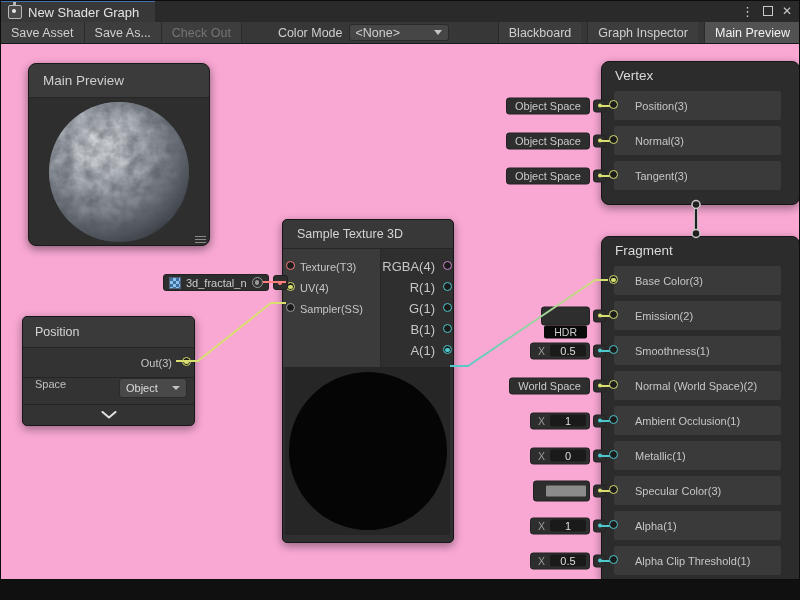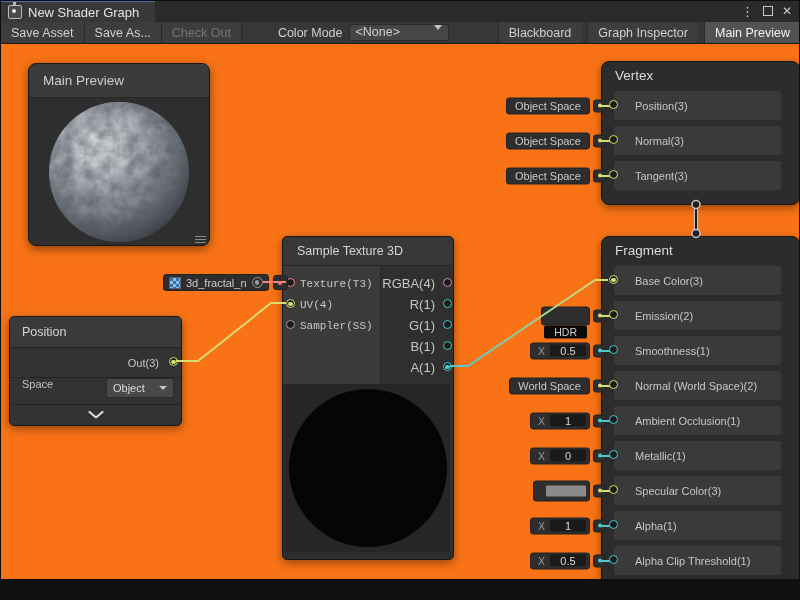--- a/index.html
+++ b/index.html
@@ -1,17 +1,17 @@
 <!DOCTYPE html>
 <html><head>
 <meta charset="utf-8">
 <style>
   html,body{margin:0;padding:0;background:#101010;}
   *{box-sizing:content-box;}
-  .window{position:relative;width:800px;height:580px;background:#f97316;overflow:hidden;
+  .window{position:relative;width:800px;height:580px;background:#f9a8d4;overflow:hidden;
           font-family:"Liberation Sans","DejaVu Sans",sans-serif;color:#c8c8c8;}
   .frame{position:absolute;inset:0;border:1px solid #0d0d0d;pointer-events:none;z-index:99;}
 
   
   .tabbar{position:absolute;top:0;left:0;right:0;height:22px;background:#2a2a2a;display:flex;align-items:stretch;z-index:5;}
   .tab{display:flex;align-items:center;gap:6px;padding:0 16px 0 8px;background:#383838;border-top:2px solid #4272ae;height:20px;}
   .tab-title{font-size:13px;color:#e4e4e4;white-space:nowrap;}
   .sg-icon{width:12px;height:12px;border:1.4px solid #b8b8b8;border-radius:2px;position:relative;background:#4a4a4a;}
   .sg-icon:before{content:"";position:absolute;left:3.5px;top:-4px;width:3px;height:3px;background:#b8b8b8;}
   .sg-icon:after{content:"";position:absolute;left:3px;top:3px;width:4px;height:4px;border-radius:50%;background:#e8e8e8;}
@@ -20,21 +20,21 @@
   .maxbox{width:8px;height:8px;border:1.5px solid #c9c9c9;}
   .closex{font-size:12px;line-height:1;}
 
   
   .toolbar{position:absolute;top:22px;left:0;right:0;height:21px;background:#373737;border-bottom:1px solid #191919;
            display:flex;align-items:stretch;font-size:12.5px;color:#cfcfcf;z-index:5;}
   .tbtn{display:flex;align-items:center;padding:0 10px;background:#3d3d3d;border-right:1px solid #2a2a2a;white-space:nowrap;}
   .tbtn.first{border-left:1px solid #2a2a2a;}
   .tbtn.disabled{color:#757575;}
   .cm-label{display:flex;align-items:center;margin-left:30px;padding:0 6px;color:#cfcfcf;}
-  .dropdown{display:flex;align-items:flex-start;width:86px;height:15px;align-self:center;background:#464646;
+  .dropdown{display:flex;align-items:center;width:86px;height:15px;align-self:center;background:#464646;
             border:1px solid #2a2a2a;border-radius:3px;padding:0 6px;gap:20px;}
   .dd-arrow{margin-left:auto;width:0;height:0;border-left:4px solid transparent;border-right:4px solid transparent;border-top:5px solid #c4c4c4;}
   .tb-right{margin-left:auto;display:flex;align-items:stretch;}
   .tb-right .tbtn{border-left:1px solid #2a2a2a;border-right:none;margin-left:6px;}
   .tbtn.active{background:#525252;color:#f2f2f2;}
 
   
   .panel{position:absolute;left:28px;top:63px;width:180px;height:181px;background:#2e2e2e;
          border:1px solid #191919;border-radius:8px;overflow:hidden;box-shadow:0 3px 10px rgba(0,0,0,.45);}
   .panel-header{height:33px;background:#3b3b3b;display:flex;align-items:center;padding-left:14px;border-bottom:1px solid #262626;}
@@ -66,37 +66,37 @@
   .pill.hdrp{padding:1px 2px;}
   .hdrbox{background:#0a0a0a;color:#cdcdcd;font-size:10.5px;padding:0 10px;height:13px;line-height:13px;border-radius:2px;margin-top:32px;}
   .pill.colorp{padding:2px 3px 2px 12px;}
   .swatch{width:40px;height:11px;background:#8b8b8b;border-radius:1px;}
 
   
   .vnode{left:601px;top:61px;width:197px;height:142px;background:#2c2c2c;}
   .fnode{left:601px;top:236px;width:197px;height:356px;background:#2c2c2c;}
 
   
-  .stnode{left:282px;top:236px;width:170px;height:322px;background:#2f2f2f;border-radius:5px;overflow:visible;}
+  .stnode{left:282px;top:219px;width:170px;height:322px;background:#2f2f2f;border-radius:5px;overflow:visible;}
   .st-title{height:28px;background:#383838;border-bottom:1px solid #262626;border-radius:5px 5px 0 0;
             display:flex;align-items:center;padding-left:14px;font-size:12.5px;color:#d5d5d5;}
   .st-io{display:flex;height:118px;}
-  .st-in{width:97px;background:#3b3b3b;border-right:1px solid #292929;padding-top:7px;font-family:Liberation Mono, monospace;}
+  .st-in{width:97px;background:#3b3b3b;border-right:1px solid #292929;padding-top:7px;}
   .st-out{flex:1;background:#2f2f2f;padding-top:7px;}
   .iorow{position:relative;height:21px;display:flex;align-items:center;}
   .iorow .label{margin-left:17px;font-size:11px;color:#c6c6c6;white-space:nowrap;}
   .iorow>.port{left:3px;top:50%;margin-top:-5.2px;}
   .orow{position:relative;height:21px;display:flex;align-items:center;justify-content:flex-end;padding-right:18px;}
   .orow .label{font-size:13px;color:#c6c6c6;}
   .orow>.port{right:1px;left:auto;position:absolute;top:50%;margin-top:-5.2px;}
   .st-preview{margin:0 3px 0 2px;height:168px;background:#262626;position:relative;}
   .st-circle{position:absolute;left:50%;top:50%;width:158px;height:158px;margin:-79px 0 0 -79px;border-radius:50%;background:#050505;}
 
   
-  .pnode{left:9px;top:316px;width:171px;height:108px;background:#333;overflow:hidden;border-radius:5px;}
+  .pnode{left:22px;top:316px;width:171px;height:108px;background:#333;overflow:hidden;border-radius:5px;}
   .p-title{height:30px;background:#3a3a3a;display:flex;align-items:center;padding-left:12px;font-size:12.5px;color:#d5d5d5;}
   .p-out{position:relative;height:29px;border-top:1px solid #242424;display:flex;align-items:center;justify-content:flex-end;}
   .p-out .label{margin-right:22px;font-size:11px;color:#c6c6c6;}
   .p-out>.port{right:3px;left:auto;position:absolute;top:50%;margin-top:-5.2px;}
   .p-space{position:relative;height:26px;border-top:1px solid #242424;display:flex;}
   .p-space .slabel{margin-left:12px;font-size:11px;color:#c0c0c0;}
   .sdrop{position:absolute;right:7px;width:54px;height:18px;background:#494949;border:1px solid #2a2a2a;border-radius:3px;
          display:flex;align-items:center;padding:0 6px;font-size:11px;color:#dcdcdc;}
   .sdrop .dd-arrow{border-top-width:4px;}
   .p-collapse{height:20px;border-top:1px solid #242424;display:flex;align-items:center;justify-content:center;}

